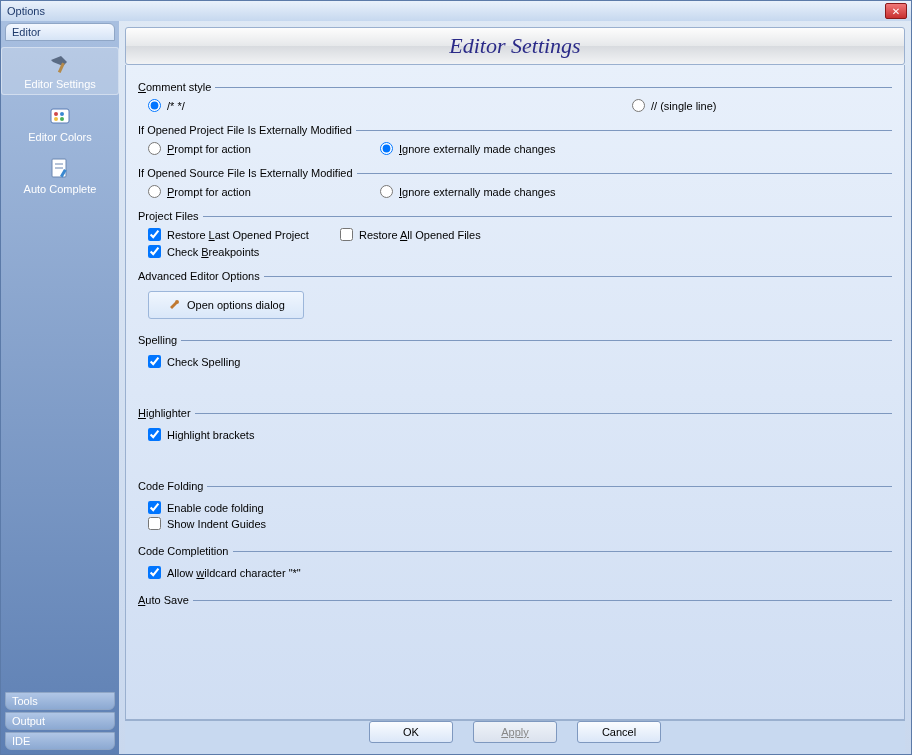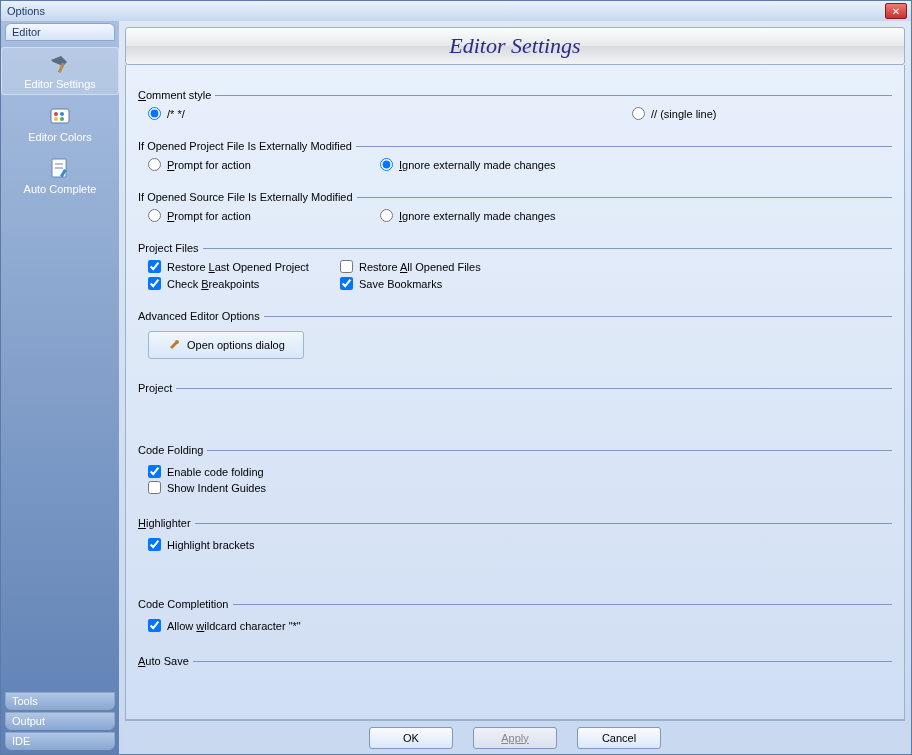--- a/index.html
+++ b/index.html
@@ -76,21 +76,21 @@
   flex: 1;
   border: 1px solid #9ab0cf;
   border-top: none;
   background: linear-gradient(#e8f0fb,#d0def3);
   overflow-y: auto;
   padding: 4px 12px 8px 12px;
 }
 fieldset {
   border: none;
   border-top: 1px solid #7e98bf;
-  margin-top: 20px;
+  margin-top: 12px;
   padding-top: 6px;
 }
 legend { padding: 0 4px 0 0; font-size: 11px; color: #000; }
 legend .u { text-decoration: underline; }
 .row { display:flex; align-items:flex-end; margin: 3px 0 3px 10px; gap: 6px; }
 .grid2 { display:grid; grid-template-columns: 180px 260px 1fr; gap: 4px 12px; margin-left:10px;}
 .grid3 { display:grid; grid-template-columns: 220px 240px 1fr; gap: 4px 12px; margin-left:10px;}
 .opt { display:flex; align-items:center; gap:6px; font-size:11px; }
 .opt input[type=radio], .opt input[type=checkbox] { width:13px; height:13px; }
 .opt .u { text-decoration: underline; }
@@ -103,21 +103,21 @@
   font-size:11px;
 }
 .spin-wrap { display:flex; align-items:center; gap:4px; }
 .spin-input { width: 44px; height:18px; border:1px solid #7e98bf; font-size:11px; padding-left:3px;}
 .spin-btns { width:16px; height:18px; border:1px solid #7e98bf; background:#fff; display:flex; flex-direction:column; }
 .spin-btns div { flex:1; display:flex; align-items:center; justify-content:center; font-size:7px; line-height:7px; color:#333; }
 .spin-btns div:first-child { border-bottom:1px solid #9ab0cf; }
 .footer {
   height: 34px;
   border-top: 1px solid #9ab0cf;
-  display:flex; align-items:center; justify-content:center;
+  display:flex; align-items:flex-start; justify-content:center;
   gap: 20px;
   background: #c8d9f0;
 }
 .footer .btn {
   width: 84px; height: 22px;
   background: linear-gradient(#fafcff,#dbe7f8);
   border: 1px solid #7e98bf;
   border-radius: 3px;
   font-size: 11px;
   display:flex;align-items:center;justify-content:center;
@@ -240,72 +240,74 @@
               </label>
             <label class="opt">
                 <input type="checkbox" style="">
                 <span><span>Restore </span><span class="u">A</span><span>ll Opened Files</span></span>
               </label>
             <span></span>
             <label class="opt">
                 <input type="checkbox" checked="" style="">
                 <span><span>Check </span><span class="u">B</span><span>reakpoints</span></span>
               </label>
-            <label class="opt">
-                <input type="checkbox" checked="" style="">
-                <span>Save Bookmarks</span>
-              </label>
           </div>
         </fieldset>
 
         <fieldset>
           <legend>Advanced Editor Options</legend>
           <div class="row">
             <button class="btn-soft">
               <svg width="14" height="14">
                   <path d="M3 9 L8 4 a2 2 0 1 1 2 2 L5 11 z" fill="#c07830"></path>
                 </svg>
               <span>Open options dialog</span>
             </button>
           </div>
         </fieldset>
 
         <fieldset>
-          <legend>Project</legend>
+          <legend>Spelling</legend>
+          <div class="row">
+            <label class="opt">
+                <input type="checkbox" checked="" style="">
+                <span>Check Spelling</span>
+              </label>
+          </div>
+          <div style="height:24px"></div>
+        </fieldset>
+
+        <fieldset>
+          <legend><span class="u">H</span><span>ighlighter</span></legend>
+          <div class="row">
+            <label class="opt">
+                <input type="checkbox" checked="" style="">
+                <span>Highlight brackets</span>
+              </label>
+          </div>
           <div style="height:24px"></div>
         </fieldset>
 
         <fieldset>
           <legend>Code Folding</legend>
           <div class="row">
               <label class="opt">
                 <input type="checkbox" checked="" style="">
                 <span>Enable code folding</span>
               </label>
             </div>
           <div class="row">
               <label class="opt">
                 <input type="checkbox" style="">
                 <span>Show Indent Guides</span>
               </label>
             </div>
         </fieldset>
 
         <fieldset>
-          <legend><span class="u">H</span><span>ighlighter</span></legend>
-          <div class="row">
-            <label class="opt">
-                <input type="checkbox" checked="" style="">
-                <span>Highlight brackets</span>
-              </label>
-          </div>
-          <div style="height:24px"></div>
-        </fieldset>
-
-        <fieldset>
           <legend>Code Completition</legend>
           <div class="row">
             <label class="opt">
                 <input type="checkbox" checked="" style="">
                 <span><span>Allow </span><span class="u">w</span><span>ildcard character "*"</span></span>
               </label>
           </div>
         </fieldset>
 
         <fieldset>

